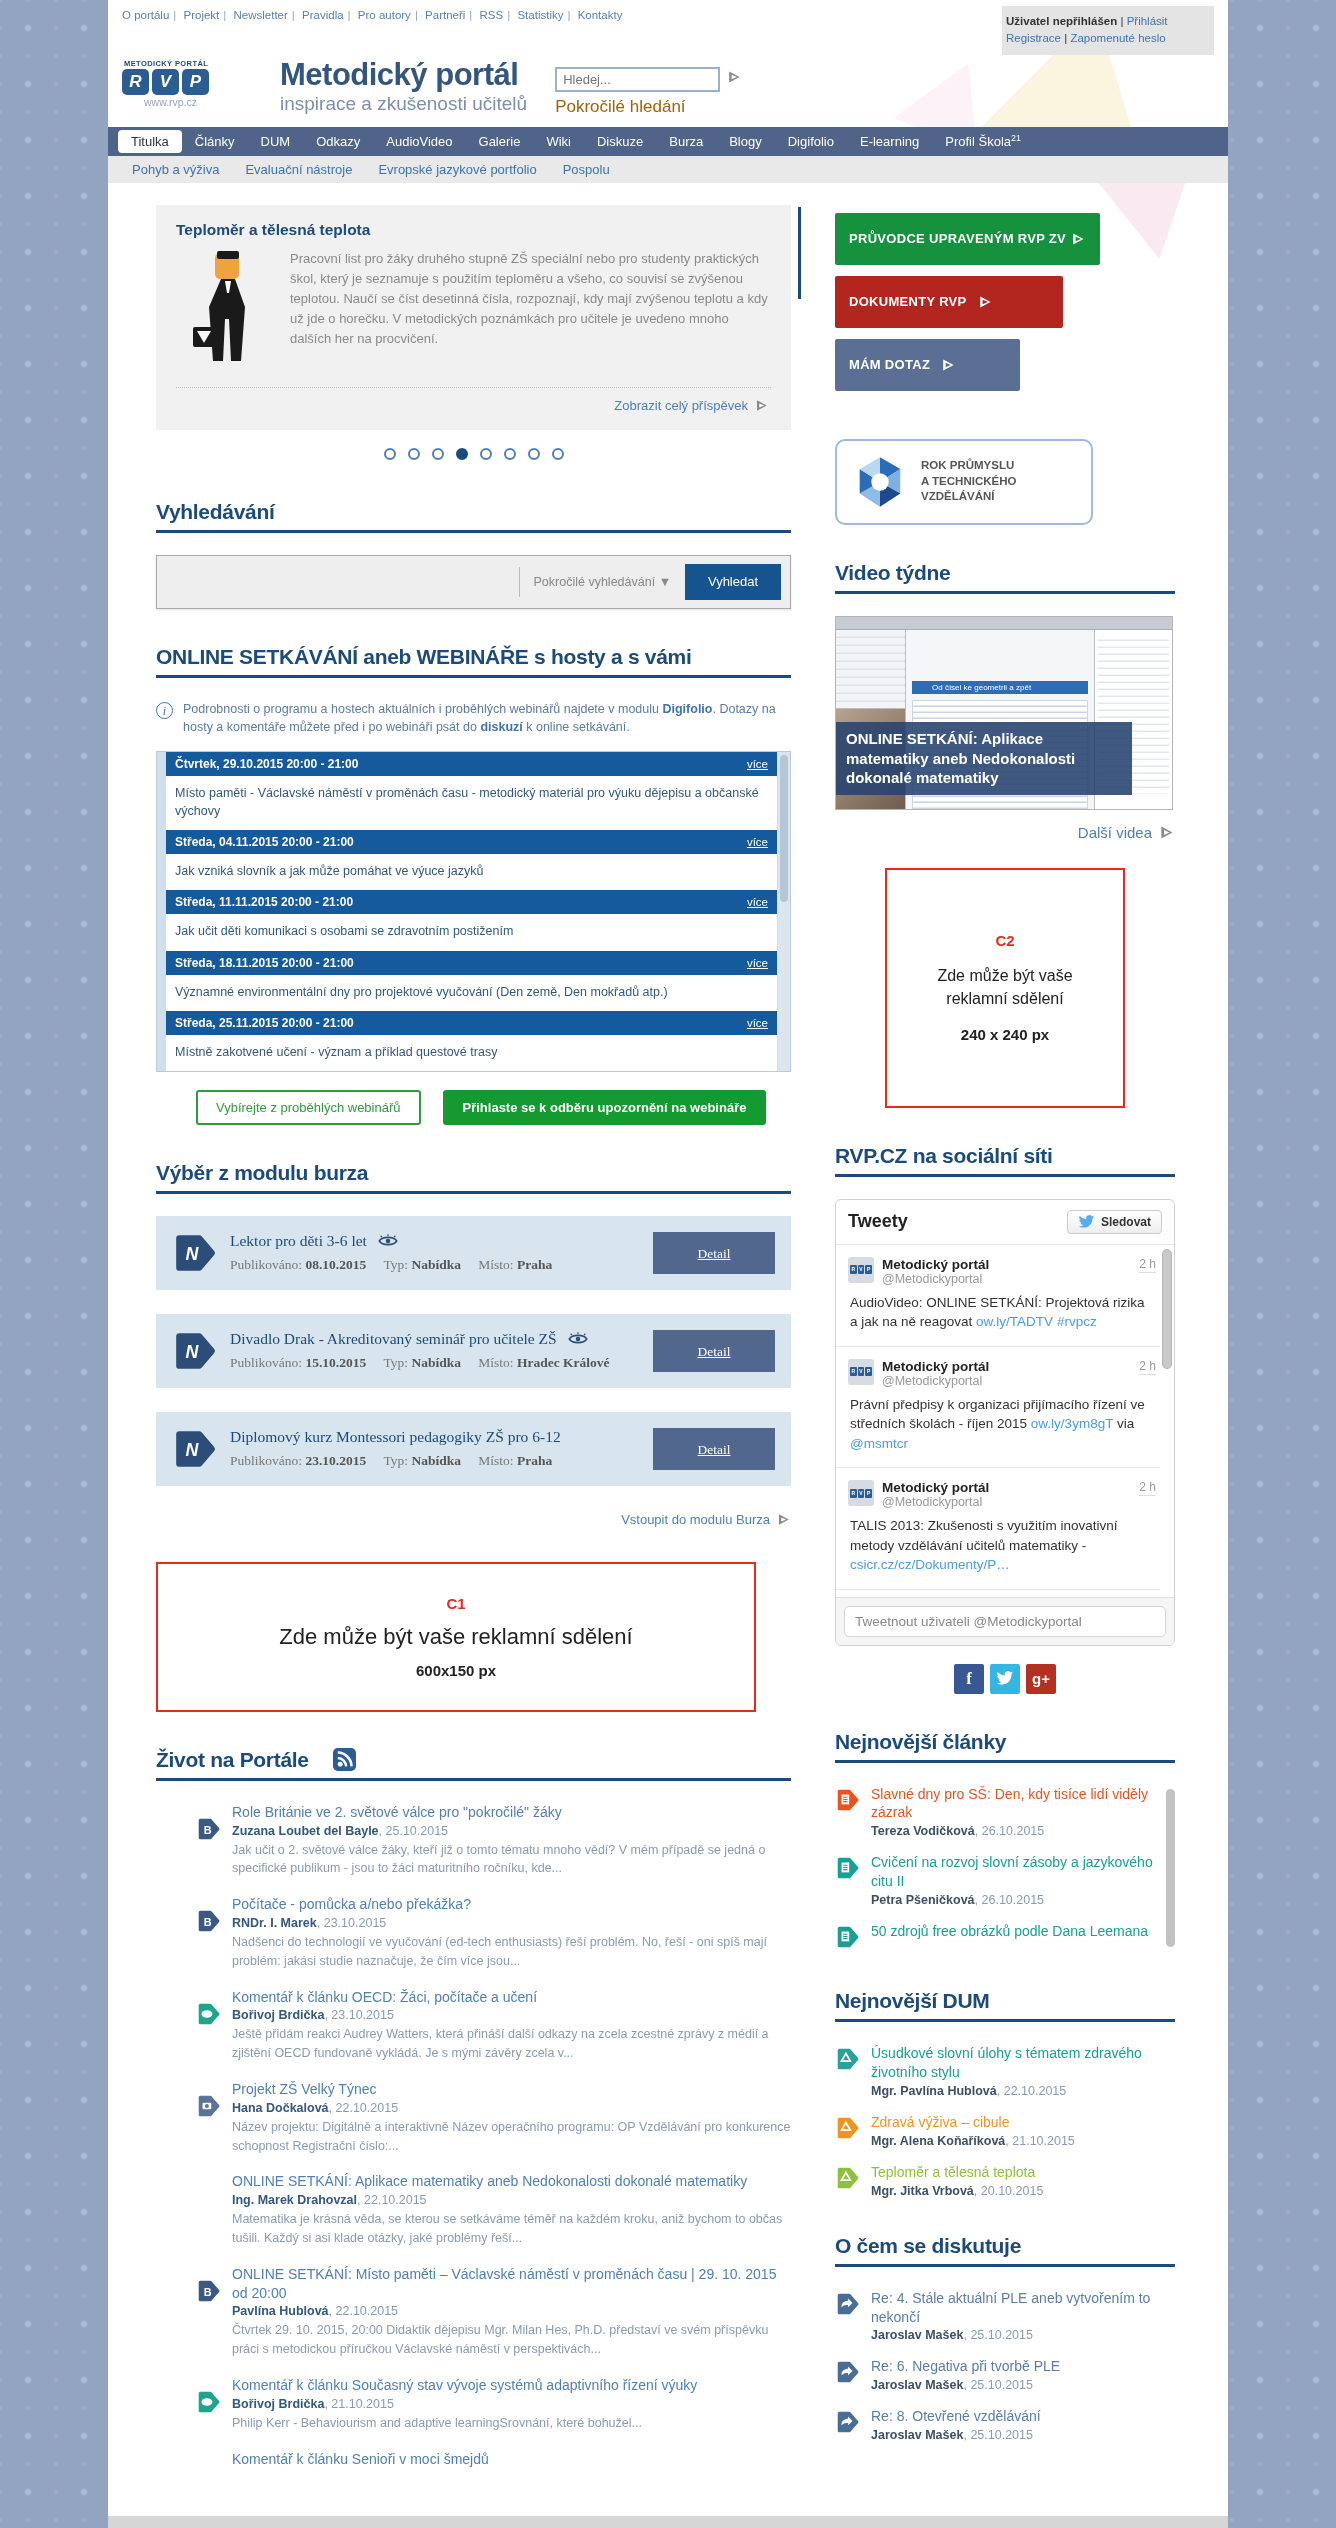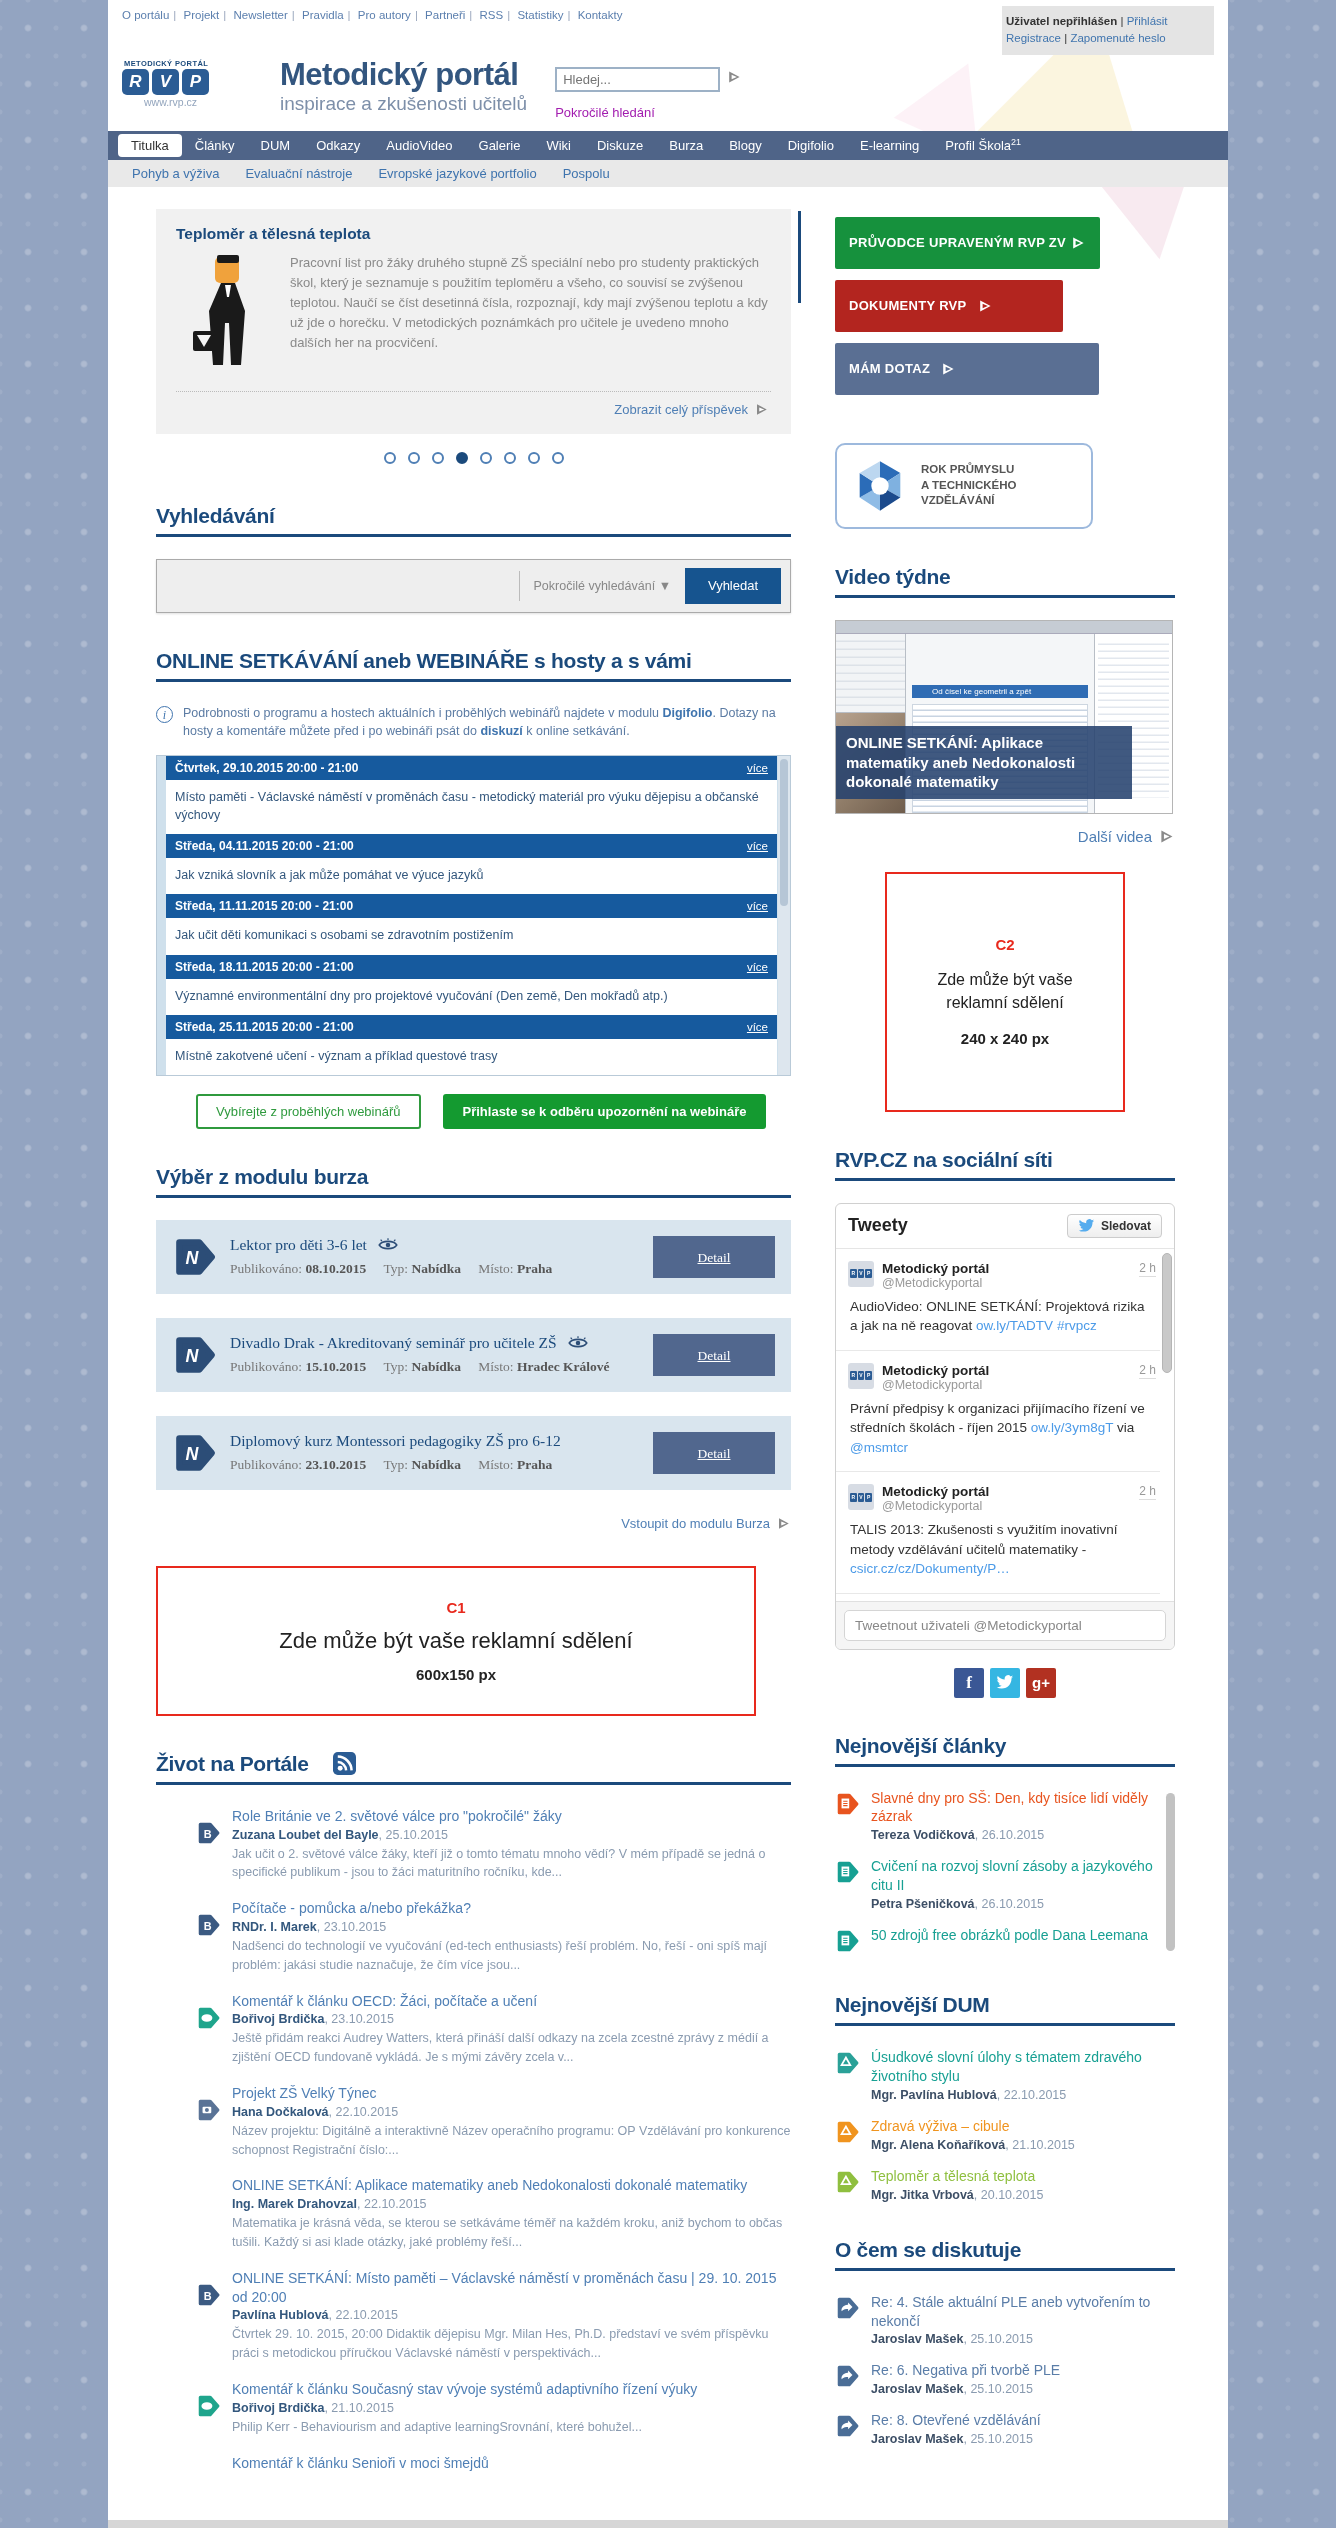--- a/index.html
+++ b/index.html
@@ -36,21 +36,21 @@
   .logo-caption { font-size: 7.5px; font-weight: bold; color: #1b4a7c; letter-spacing: .4px; margin-left: 2px; }
   .logo-blocks { display: flex; gap: 3px; margin: 1px 0 1px 0; }
   .logo-block { width: 27px; height: 26px; background: #2b5c94; border-radius: 5px; color: #fff; font-weight: bold; font-style: italic; font-size: 17px; display: flex; align-items: center; justify-content: center; }
   .logo-url { font-size: 10.5px; color: #93a5bd; margin-left: 22px; }
   .title-block { margin-left: 8px; }
   .site-title { font-size: 31px; font-weight: bold; color: #33567f; letter-spacing: -0.5px; line-height: 1.05; }
   .site-subtitle { font-size: 19px; color: #7d8fa9; margin-top: 2px; }
   .hdr-search { margin-left: 28px; margin-top: 8px; }
   .hdr-search-row { display: flex; align-items: center; gap: 6px; }
   .hdr-search input { width: 165px; height: 25px; border: 2px solid #9db1c6; font-size: 13px; padding: 0 6px; color: #555; outline: none; }
-  .adv-link { font-size: 13px; color: #a21caf; text-decoration: none; display: inline-block; margin-top: 13px; cursor: pointer; }
+  .adv-link { font-size: 17px; color: #a16207; text-decoration: none; display: inline-block; margin-top: 5px; cursor: pointer; }
 
   
   .nav { position: relative; z-index: 2; background: #4f6488; display: flex; align-items: center; padding: 0 10px; height: 29px; }
   .nav a { color: #fff; font-size: 13px; text-decoration: none; padding: 5px 13px; cursor: pointer; white-space: nowrap; }
   .nav a.active { background: #fff; color: #333; border-radius: 4px; padding: 4px 13px; font-weight: normal; }
   .nav sup { font-size: 9px; }
   .subnav { position: relative; z-index: 2; background: #e9e9e9; display: flex; gap: 26px; padding: 6px 24px; }
   .subnav a { color: #3f74ae; font-size: 13px; text-decoration: none; cursor: pointer; }
 
   
@@ -72,21 +72,21 @@
   .link-arrow { font-size: 13px; color: #4f7fb5; text-decoration: none; display: inline-flex; align-items: center; gap: 6px; cursor: pointer; }
   .dots { text-align: center; margin: 16px 0 4px 0; }
   .dots span { display: inline-block; width: 12px; height: 12px; border: 2px solid #4f7fb5; border-radius: 50%; margin: 0 6px; cursor: pointer; }
   .dots span.on { background: #1b4a7c; border-color: #1b4a7c; }
 
   
   .promo { display: flex; flex-direction: column; gap: 11px; padding-top: 8px; }
   .pbtn { display: flex; align-items: center; justify-content: space-between; color: #fff; font-size: 13px; font-weight: bold; padding: 18px 14px; border-radius: 2px; cursor: pointer; letter-spacing: .3px; }
   .pbtn.green { background: #16913d; width: 265px; }
   .pbtn.red { background: #b3251f; width: 228px; justify-content: flex-start; gap: 10px; }
-  .pbtn.slate { background: #5a6f93; width: 264px; justify-content: flex-start; gap: 10px; }
+  .pbtn.slate { background: #5a6f93; width: 185px; justify-content: flex-start; gap: 10px; }
   .rok-badge { margin-top: 48px; width: 258px; border: 2px solid #9db9dd; border-radius: 10px; background: #fff; display: flex; align-items: center; gap: 12px; padding: 12px 14px; }
   .rok-text { font-size: 11.5px; font-weight: bold; color: #555; line-height: 1.35; }
 
   
   .searchbox { border: 1px solid #aaa; background: #eee; height: 54px; display: flex; align-items: center; box-shadow: 0 1px 2px rgba(0,0,0,.12); }
   .searchbox input { flex: 1; height: 100%; border: none; background: transparent; outline: none; font-size: 14px; padding: 0 10px; }
   .adv-dd { font-size: 12.5px; color: #888; border-left: 1px solid #bbb; padding: 8px 14px; cursor: pointer; white-space: nowrap; }
   .btn-vyhledat { background: #16548f; color: #fff; font-size: 13px; border: none; width: 96px; height: 36px; margin-right: 9px; cursor: pointer; }
 
   

